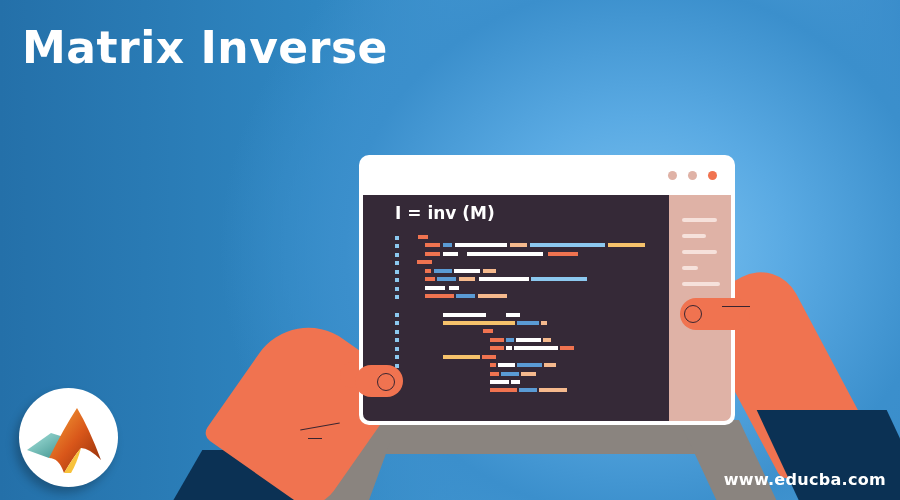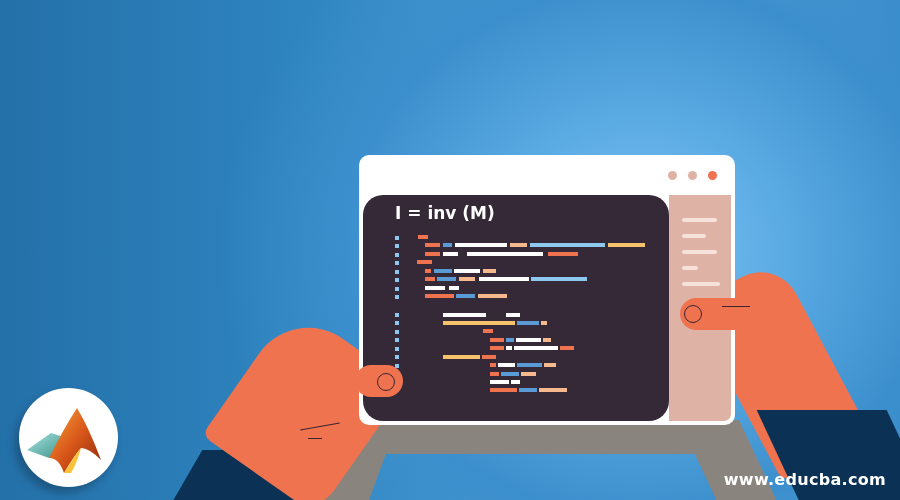--- a/index.html
+++ b/index.html
@@ -16,21 +16,21 @@
   .stand { position:absolute; background:#8a847f; }
 
   .sleeve { position:absolute; background:#0b3154; }
   .hand { position:absolute; background:#f07350; }
 
   .window { position:absolute; left:359px; top:155px; width:376px; height:270px;
     background:#fff; border-radius:10px; overflow:hidden; }
   .win-dots { position:absolute; right:18px; top:16px; display:flex; gap:11px; }
   .dot { width:9px; height:9px; border-radius:50%; }
   .editor { position:absolute; left:4px; top:40px; width:306px; height:226px;
-    background:#352937; border-bottom-left-radius:7px;border-radius:20px; }
+    background:#352937; border-bottom-left-radius:7px; }
   .sidepanel { position:absolute; left:310px; top:40px; width:62px; height:226px;
     background:#dfb2a6; border-bottom-right-radius:7px; }
   .side-line { position:absolute; left:13px; height:4px; border-radius:2px; background:#f6e1db; }
   .code-title { position:absolute; left:32px; top:8px; color:#fff; font-weight:bold;
     font-size:17px; white-space:nowrap; }
   .gutter-dot { position:absolute; left:32px; width:4px; height:4px; background:#8cc8ef; }
   .bar { position:absolute; height:4px; }
 
   .logo { position:absolute; left:19px; top:388px; width:99px; height:99px; border-radius:50%;
     background:#fff; box-shadow:-4px 6px 10px rgba(0,0,0,0.25); }
@@ -40,20 +40,21 @@
   .thumb-ring { position:absolute; width:16px; height:16px; border:1.5px solid #3a2530;
     border-radius:50%; }
   .crease { position:absolute; border-top:1.5px solid #3a2530; }
 </style>
 </head>
 <body>
 
 <div class="bg"></div>
 
 <div class="title">
+  <div>Matrix Inverse</div>
 </div>
 
 <div>
   <div class="stand" style="left:370px;top:418px;width:350px;height:36px;border-radius:0 0 6px 6px;"></div>
   <div class="stand" style="left:300px;top:440px;width:80px;height:60px;transform:skewX(-20deg);"></div>
   <div class="stand" style="left:700px;top:420px;width:60px;height:90px;transform:skewX(25deg);"></div>
 </div>
 
 <div>
   <div class="sleeve" style="left:185px;top:450px;width:120px;height:60px;transform:skewX(-30deg);"></div>

